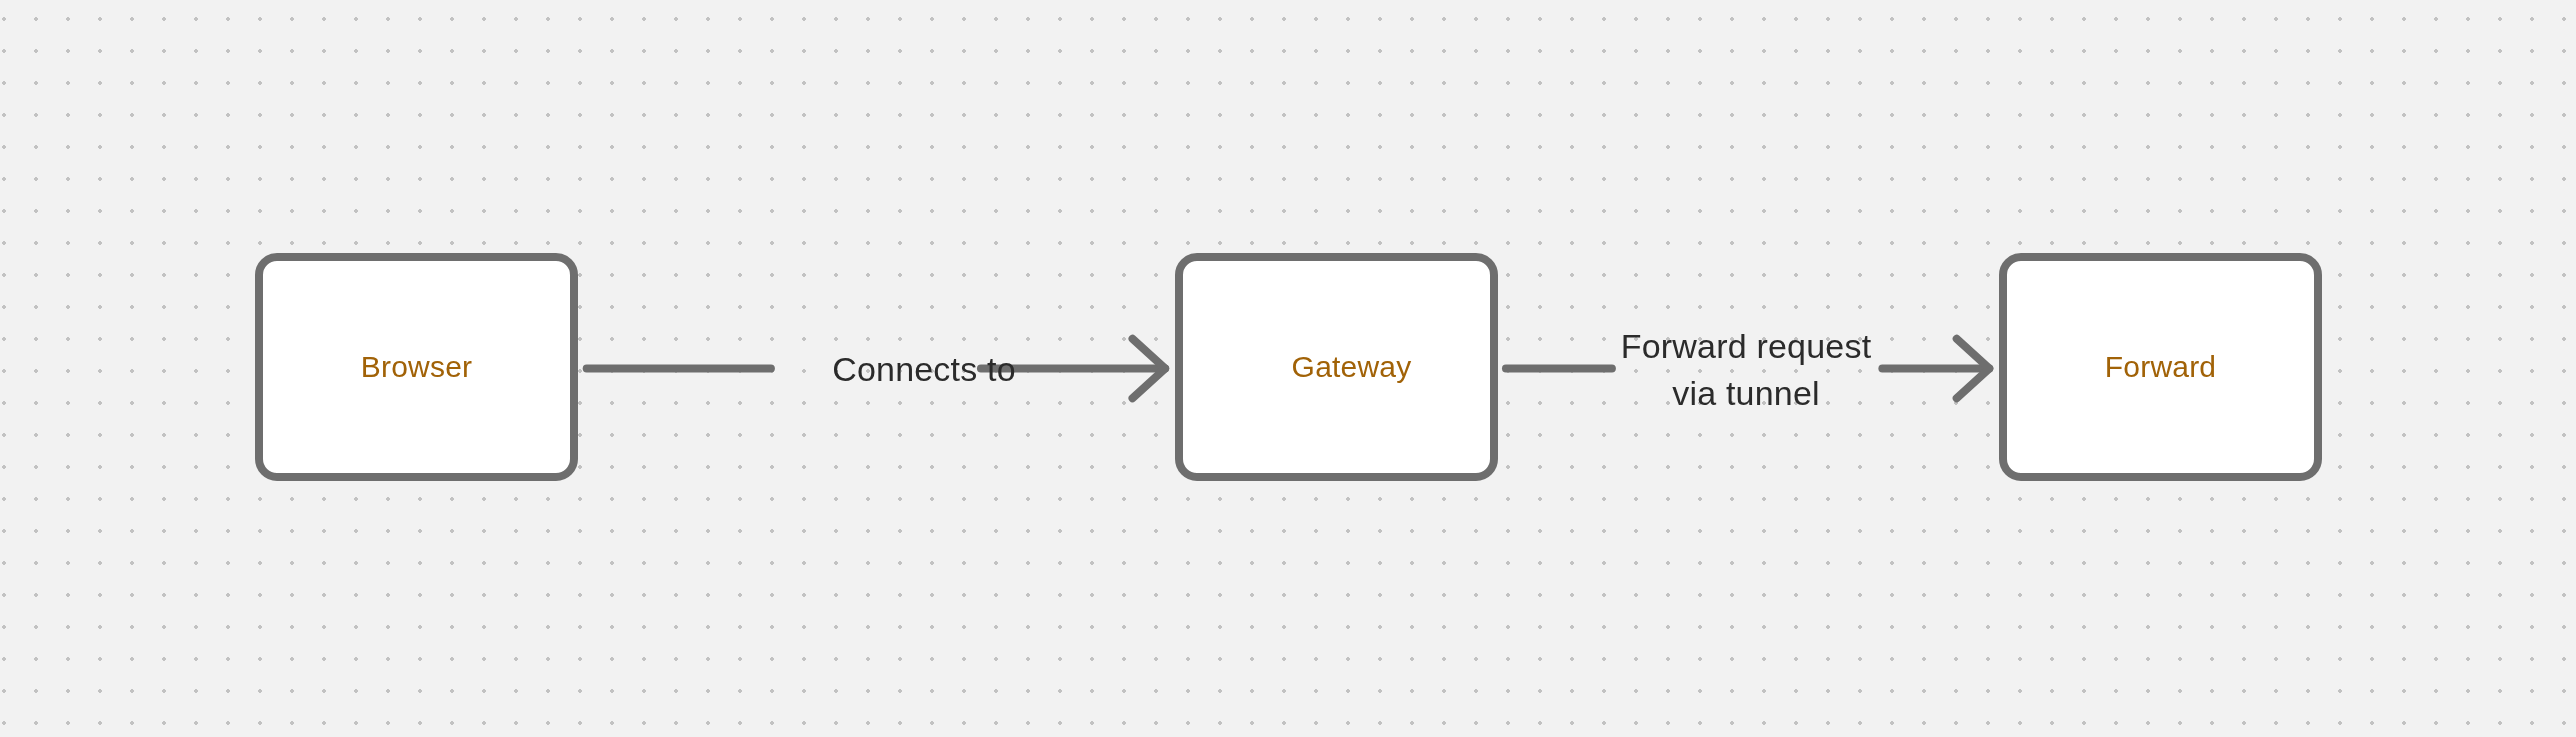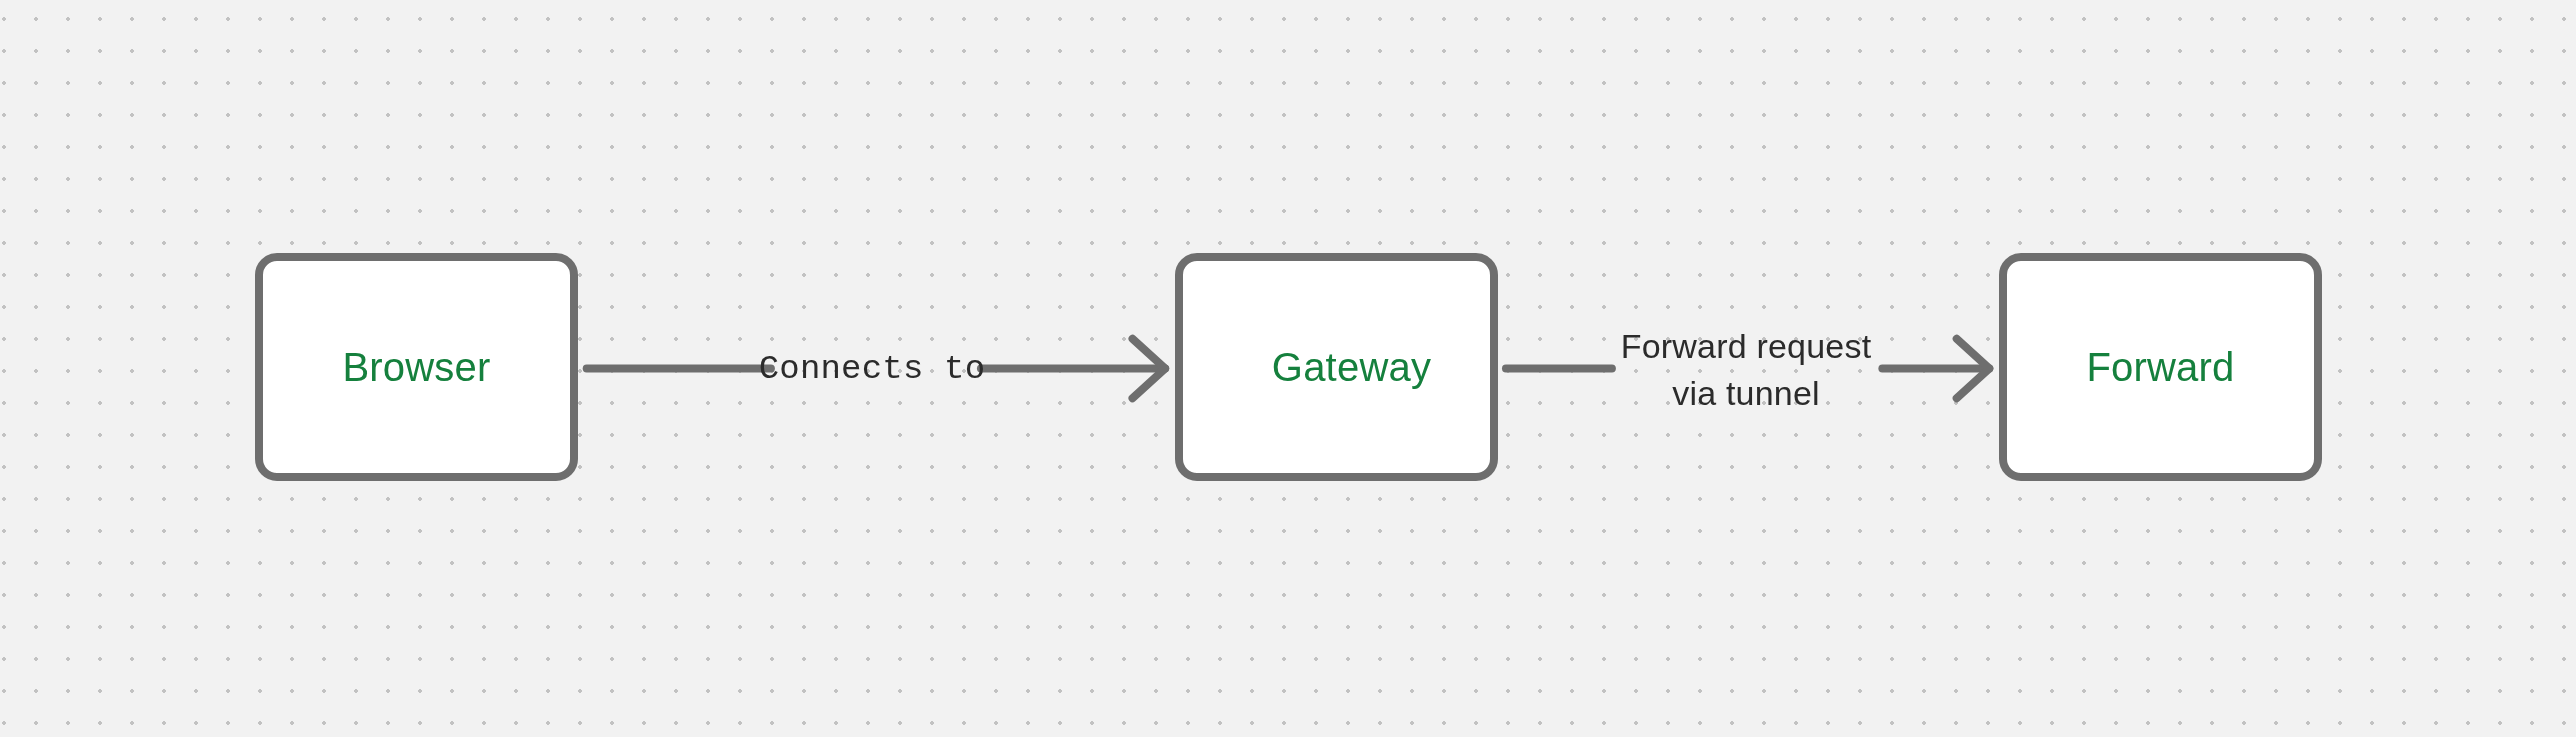--- a/index.html
+++ b/index.html
@@ -46,38 +46,38 @@
     box-sizing: border-box;
     background: #ffffff;
     border: 8px solid #6e6e6e;
     border-radius: 22px;
     display: flex;
     align-items: center;
     justify-content: center;
     cursor: default;
   }
   .node-label {
-    font-size: 40px;
-    color: #15803d;
+    font-size: 30px;
+    color: #a16207;
     letter-spacing: 0.2px;
   }
   .node-browser { left: 255px; top: 253px; }
   .node-gateway { left: 1175px; top: 253px; padding-left: 30px; }
   .node-server  { left: 1999px; top: 253px; }
   .edge-label {
     position: absolute;
     transform: translate(-50%, -50%);
     font-size: 34px;
     line-height: 47px;
     color: #2b2b2b;
     text-align: center;
     white-space: pre-line;
     letter-spacing: 0.2px;
   }
-  .edge-label-1 { left: 872px;  top: 369px; font-family: Liberation Mono, monospace; }
+  .edge-label-1 { left: 924px;  top: 369px; }
   .edge-label-2 { left: 1746px; top: 370px; }
 </style>
 </head>
 <body>
 
 <div class="canvas">
 
   <svg class="edges-layer" viewBox="0 0 2600 744" xmlns="http://www.w3.org/2000/svg">
 
     <g>

